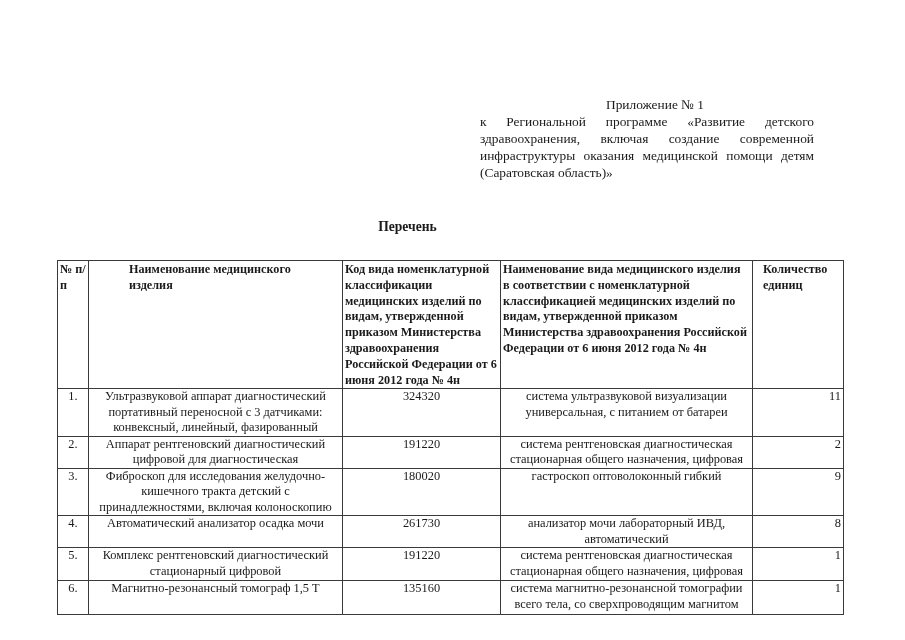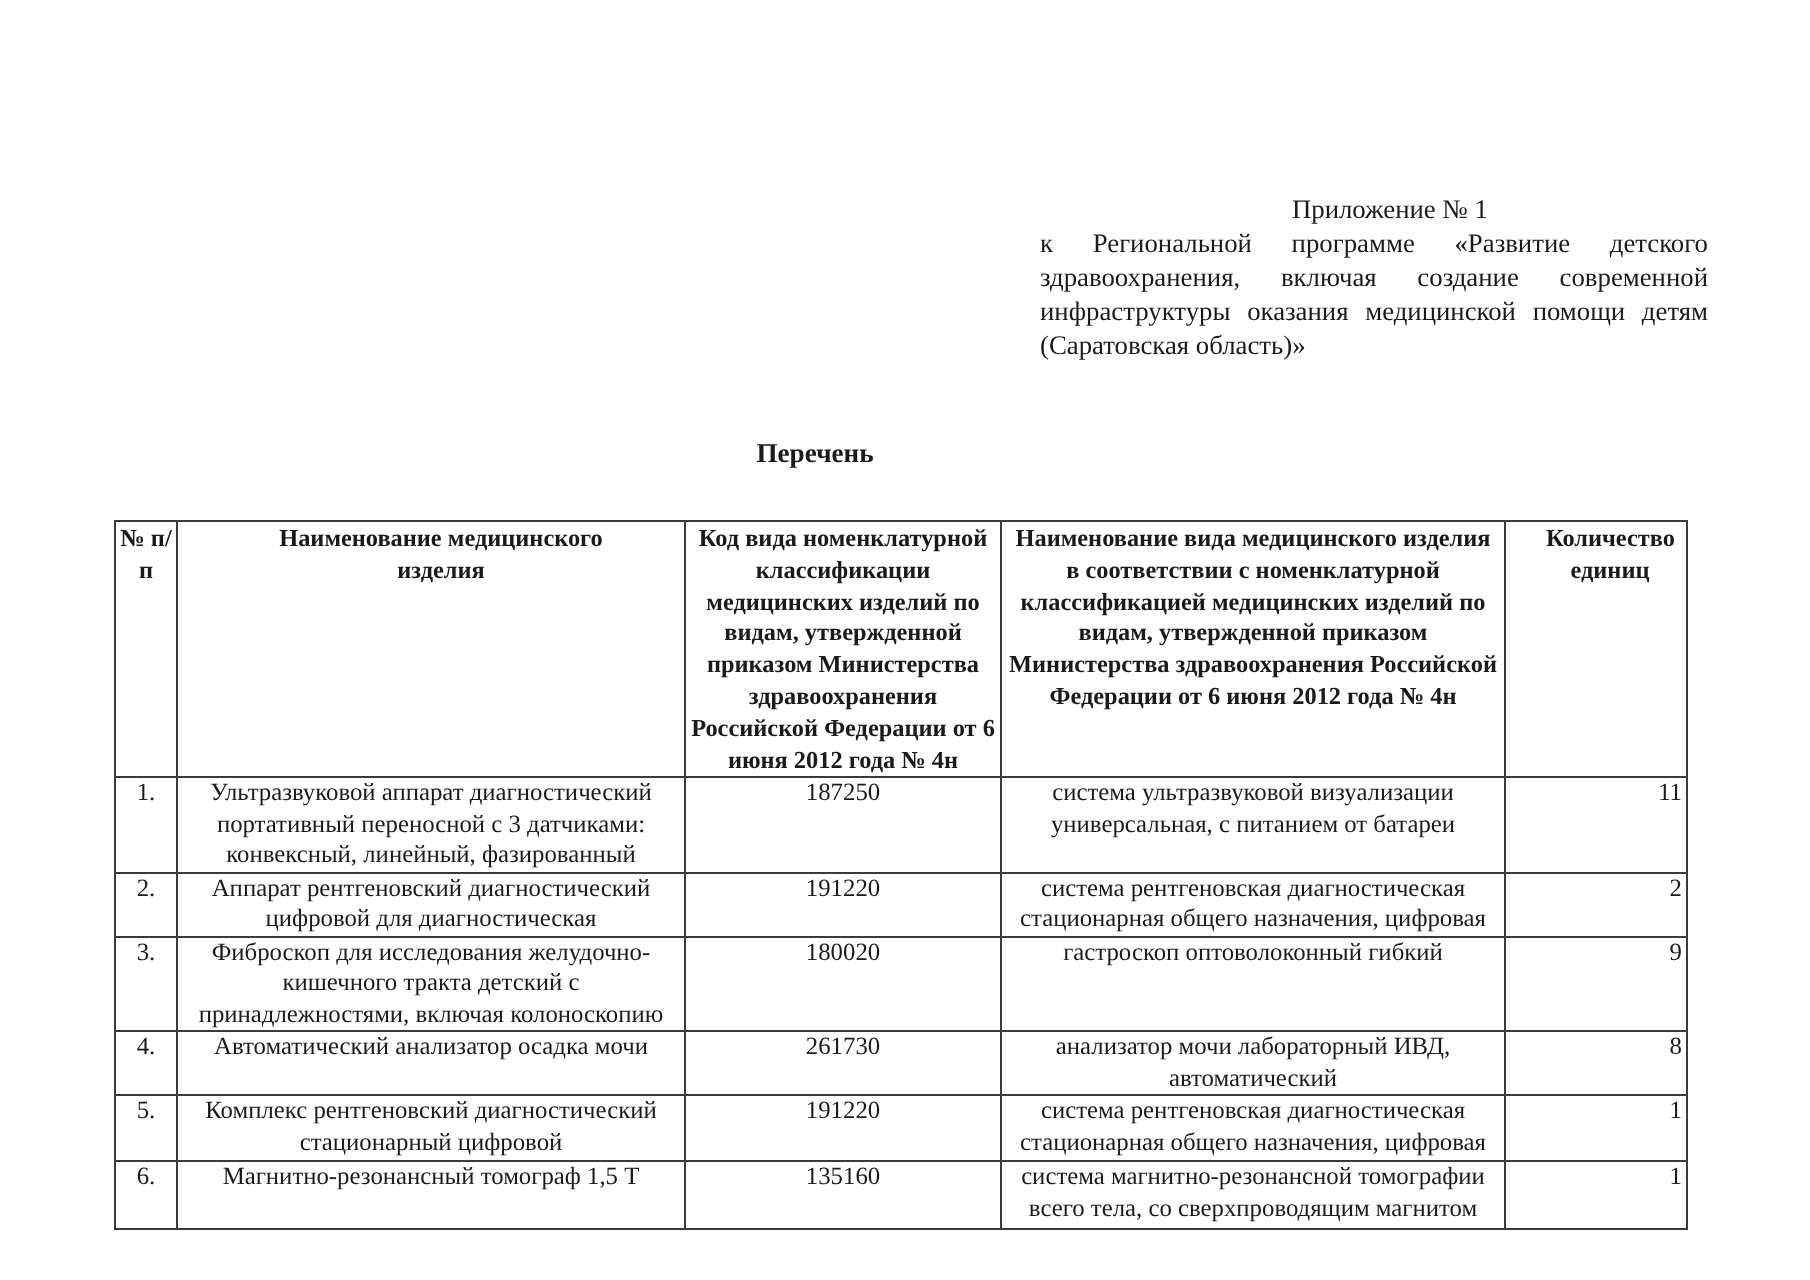--- a/index.html
+++ b/index.html
@@ -10,21 +10,21 @@
     body {
       width: 905px;
       height: 640px;
       position: relative;
       overflow: hidden;
       font-family: "Liberation Serif", "DejaVu Serif", serif;
       color: #1a1a1a;
     }
     .appendix {
       position: absolute;
-      left: 520px;
+      left: 480px;
       top: 96px;
       width: 334px;
       font-size: 13.4px;
       line-height: 17px;
     }
     .appendix-title {
       text-align: center;
       padding-left: 16px;
     }
     .appendix-body {
@@ -53,21 +53,21 @@
       line-height: 15.5px;
     }
     table.items th, table.items td {
       border: 1px solid #3a3a3a;
       vertical-align: top;
       padding: 0 2px;
       overflow: hidden;
     }
     table.items th {
       font-weight: bold;
-      text-align: center;
+      text-align: left;
       font-size: 12.2px;
       line-height: 15.8px;
       padding-top: 1px;
     }
     td.num { text-align: center; }
     td.name { text-align: center; }
     td.code { text-align: center; }
     td.kind { text-align: center; }
     td.qty { text-align: right; }
     tr.h { height: 117px; }
@@ -91,28 +91,28 @@
     <col style="width:158px">
     <col style="width:252px">
     <col style="width:91px">
   </colgroup>
   <thead>
     <tr class="h">
       <th>№ п/п</th>
       <th style="padding-left:40px;padding-right:30px;">Наименование медицинского изделия</th>
       <th>Код вида номенклатурной классификации медицинских изделий по видам, утвержденной приказом Министерства здравоохранения Российской Федерации от 6 июня 2012 года № 4н</th>
       <th>Наименование вида медицинского изделия в соответствии с номенклатурной классификацией медицинских изделий по видам, утвержденной приказом Министерства здравоохранения Российской Федерации от 6 июня 2012 года № 4н</th>
-      <th style="padding-left:20px;padding-right:6px;">Количество единиц</th>
+      <th style="padding-left:10px;padding-right:6px;">Количество единиц</th>
     </tr>
   </thead>
   <tbody>
     <tr style="height:44px">
       <td class="num">1.</td>
       <td class="name">Ультразвуковой аппарат диагностический портативный переносной с 3 датчиками: конвексный, линейный, фазированный</td>
-      <td class="code">187250</td>
+      <td class="code">324320</td>
       <td class="kind">система ультразвуковой визуализации универсальная, с питанием от батареи</td>
       <td class="qty">11</td>
     </tr>
     <tr style="height:31px">
       <td class="num">2.</td>
       <td class="name">Аппарат рентгеновский диагностический цифровой для диагностическая</td>
       <td class="code">191220</td>
       <td class="kind">система рентгеновская диагностическая стационарная общего назначения, цифровая</td>
       <td class="qty">2</td>
     </tr>

